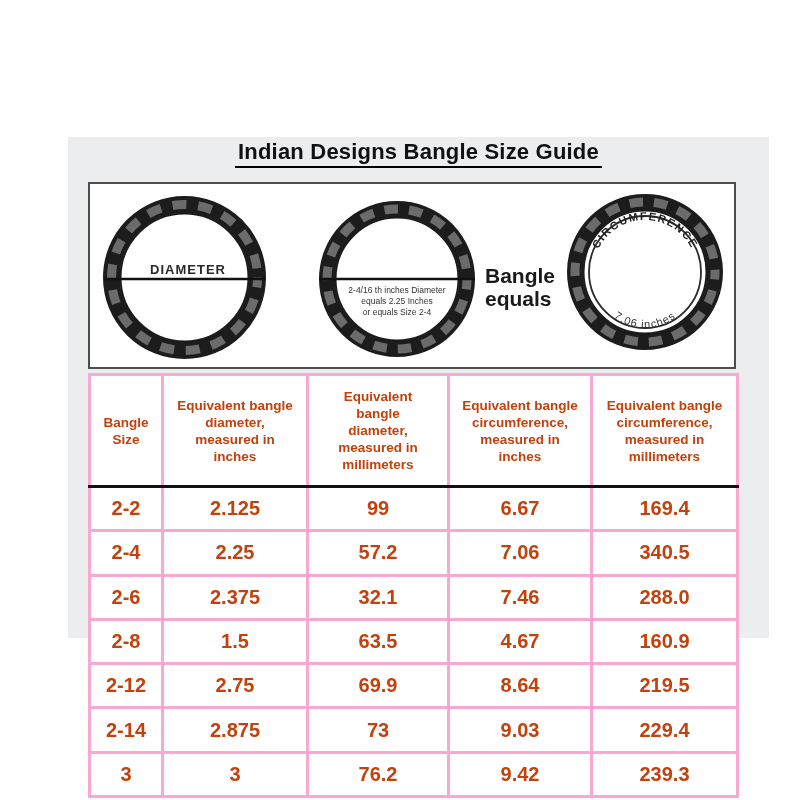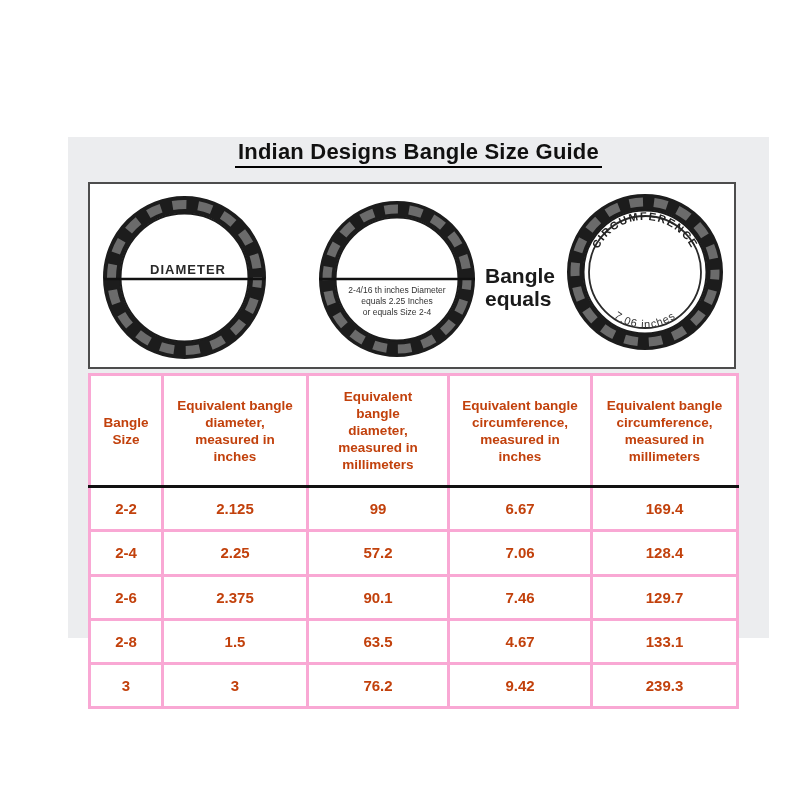--- a/index.html
+++ b/index.html
@@ -32,21 +32,21 @@
     border:2px solid #111;
   }
   .size-table th,.size-table td{
     border:3px solid #f9a8d4;text-align:center;vertical-align:middle;
     padding:12px;color:#c2410c;
   }
   .size-table th{
     font-size:13.5px;font-weight:bold;line-height:17px;white-space:pre-line;
     height:84px;border-bottom:3px solid #111;
   }
-  .size-table td{font-size:15px;font-weight:bold;height:17.3px;line-height:17px;border-radius:7px;}
+  .size-table td{font-size:20px;font-weight:bold;height:17.3px;line-height:17px;border-radius:7px;}
   svg text{font-family:"Liberation Sans","DejaVu Sans",sans-serif;}
 </style>
 </head>
 <body>
 
 <div class="panel">
 
   <div class="title-wrap">
     <span class="title">Indian Designs Bangle Size Guide</span>
   </div>
@@ -130,35 +130,49 @@
           <td>2.125</td>
           <td>99</td>
           <td>6.67</td>
           <td>169.4</td>
         </tr>
         <tr>
           <td>2-4</td>
           <td>2.25</td>
           <td>57.2</td>
           <td>7.06</td>
-          <td>128.4</td>
+          <td>340.5</td>
         </tr>
         <tr>
           <td>2-6</td>
           <td>2.375</td>
-          <td>90.1</td>
+          <td>32.1</td>
           <td>7.46</td>
-          <td>129.7</td>
+          <td>288.0</td>
         </tr>
         <tr>
           <td>2-8</td>
           <td>1.5</td>
           <td>63.5</td>
           <td>4.67</td>
-          <td>133.1</td>
+          <td>160.9</td>
+        </tr>
+        <tr>
+          <td>2-12</td>
+          <td>2.75</td>
+          <td>69.9</td>
+          <td>8.64</td>
+          <td>219.5</td>
+        </tr>
+        <tr>
+          <td>2-14</td>
+          <td>2.875</td>
+          <td>73</td>
+          <td>9.03</td>
+          <td>229.4</td>
         </tr>
         <tr>
           <td>3</td>
           <td>3</td>
           <td>76.2</td>
           <td>9.42</td>
           <td>239.3</td>
         </tr>
       </tbody>
   </table>

